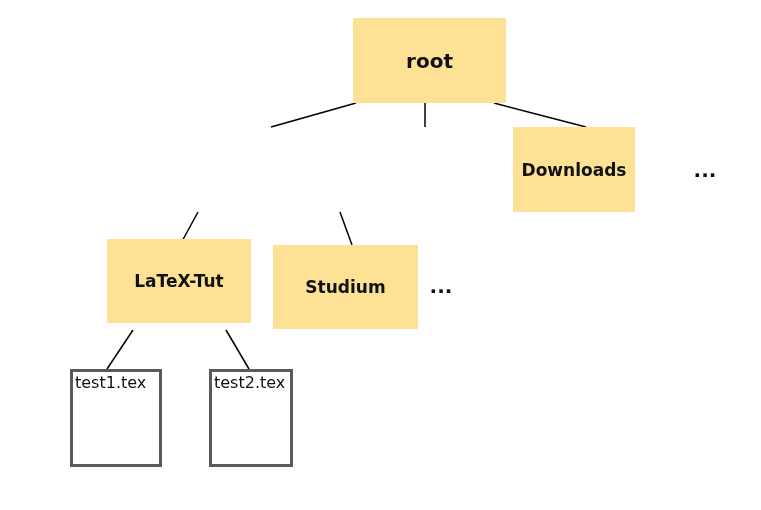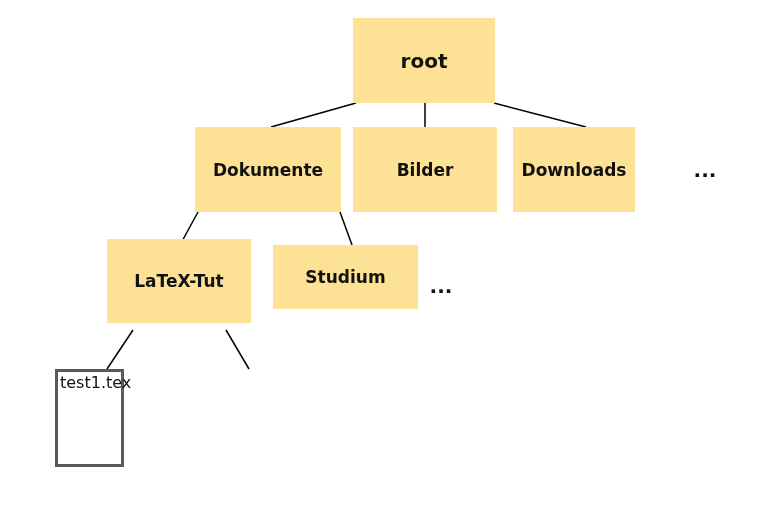--- a/index.html
+++ b/index.html
@@ -69,46 +69,43 @@
   <svg class="edges" width="761" height="510" aria-hidden="true">
     <line x1="356" y1="103" x2="271" y2="127"></line>
     <line x1="425" y1="103" x2="425" y2="127"></line>
     <line x1="494" y1="103" x2="586" y2="127"></line>
     <line x1="198" y1="212" x2="180" y2="245"></line>
     <line x1="340" y1="212" x2="352" y2="245"></line>
     <line x1="133" y1="330" x2="107" y2="369"></line>
     <line x1="226" y1="330" x2="249" y2="369"></line>
   </svg>
 
-  <div class="folder root-node" style="left:353px; top:18px; width:142px; height:85px;">
+  <div class="folder root-node" style="left:353px; top:18px; width:153px; height:85px;">
     <span>root</span>
   </div>
 
-  <div class="folder" style="left:195px; top:127px; width:146px; height:85px;">
-    <span>Dokumente</span>
-  </div>
 
-  <div class="folder" style="left:353px; top:127px; width:144px; height:85px;">
-    <span>Bilder</span>
-  </div>
 
   <div class="folder" style="left:513px; top:127px; width:122px; height:85px;">
     <span>Downloads</span>
   </div>
 
   <div class="ellipsis" style="left:683px; top:158px;">...</div>
 
   <div class="folder" style="left:107px; top:239px; width:144px; height:84px;">
     <span>LaTeX-Tut</span>
   </div>
 
-  <div class="folder" style="left:273px; top:245px; width:145px; height:64px;">
+  <div class="folder" style="left:273px; top:245px; width:145px; height:84px;">
     <span>Studium</span>
   </div>
 
   <div class="ellipsis" style="left:419px; top:274px;">...</div>
 
-  <div class="file" style="left:55px; top:369px; width:69px; height:98px;">
+  <div class="file" style="left:70px; top:369px; width:92px; height:98px;">
     <span>test1.tex</span>
   </div>
 
+  <div class="file" style="left:209px; top:369px; width:84px; height:98px;">
+    <span>test2.tex</span>
+  </div>
 
 </div>
 
 </body></html>

